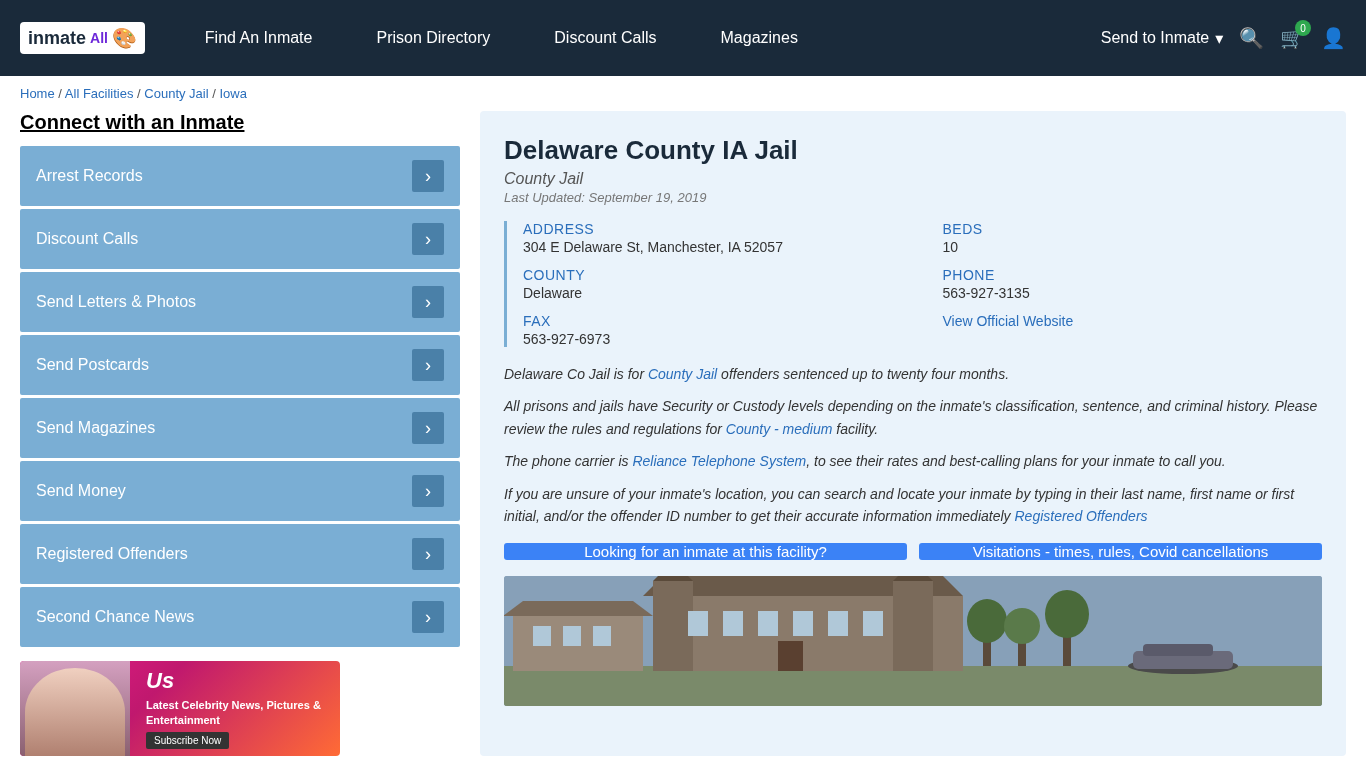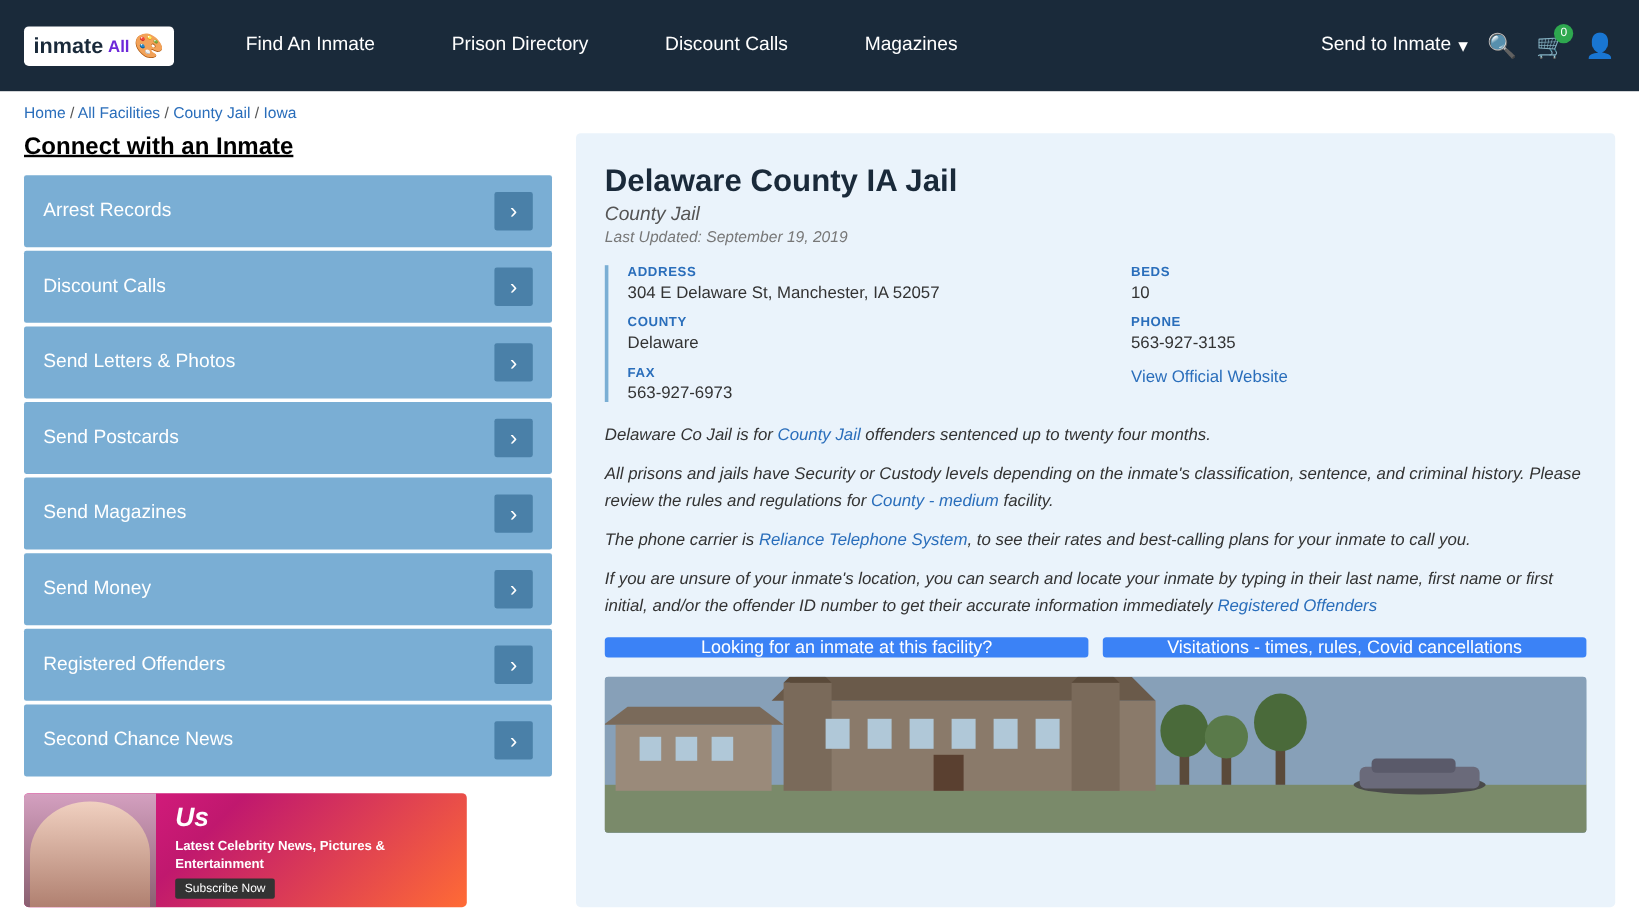--- a/index.html
+++ b/index.html
@@ -144,21 +144,21 @@
       height: 32px;
       display: flex;
       align-items: center;
       justify-content: center;
       border-radius: 2px;
       font-size: 18px;
       color: #fff;
     }
     .sidebar-ad {
       margin-top: 14px;
-      width: 369px;
+      width: 320px;
       height: 95px;
       background: linear-gradient(135deg, #e91e8c 0%, #c0186e 40%, #ff6b35 100%);
       border-radius: 4px;
       overflow: hidden;
       position: relative;
       display: flex;
       align-items: center;
       gap: 8px;
     }
     .ad-image-placeholder {
@@ -230,22 +230,22 @@
     }
     .info-grid {
       display: grid;
       grid-template-columns: 1fr 1fr;
       border-left: 3px solid #7aaed4;
       padding-left: 16px;
       margin-bottom: 16px;
       gap: 12px 40px;
     }
     .info-label {
-      font-size: 11px;
-      font-weight: bold;
+      font-size: 14px;
+      font-weight: normal;
       color: #2a6ebb;
       text-transform: uppercase;
       letter-spacing: 0.5px;
       margin-bottom: 2px;
     }
     .info-value {
       font-size: 14px;
       color: #333;
     }
     .info-link {

